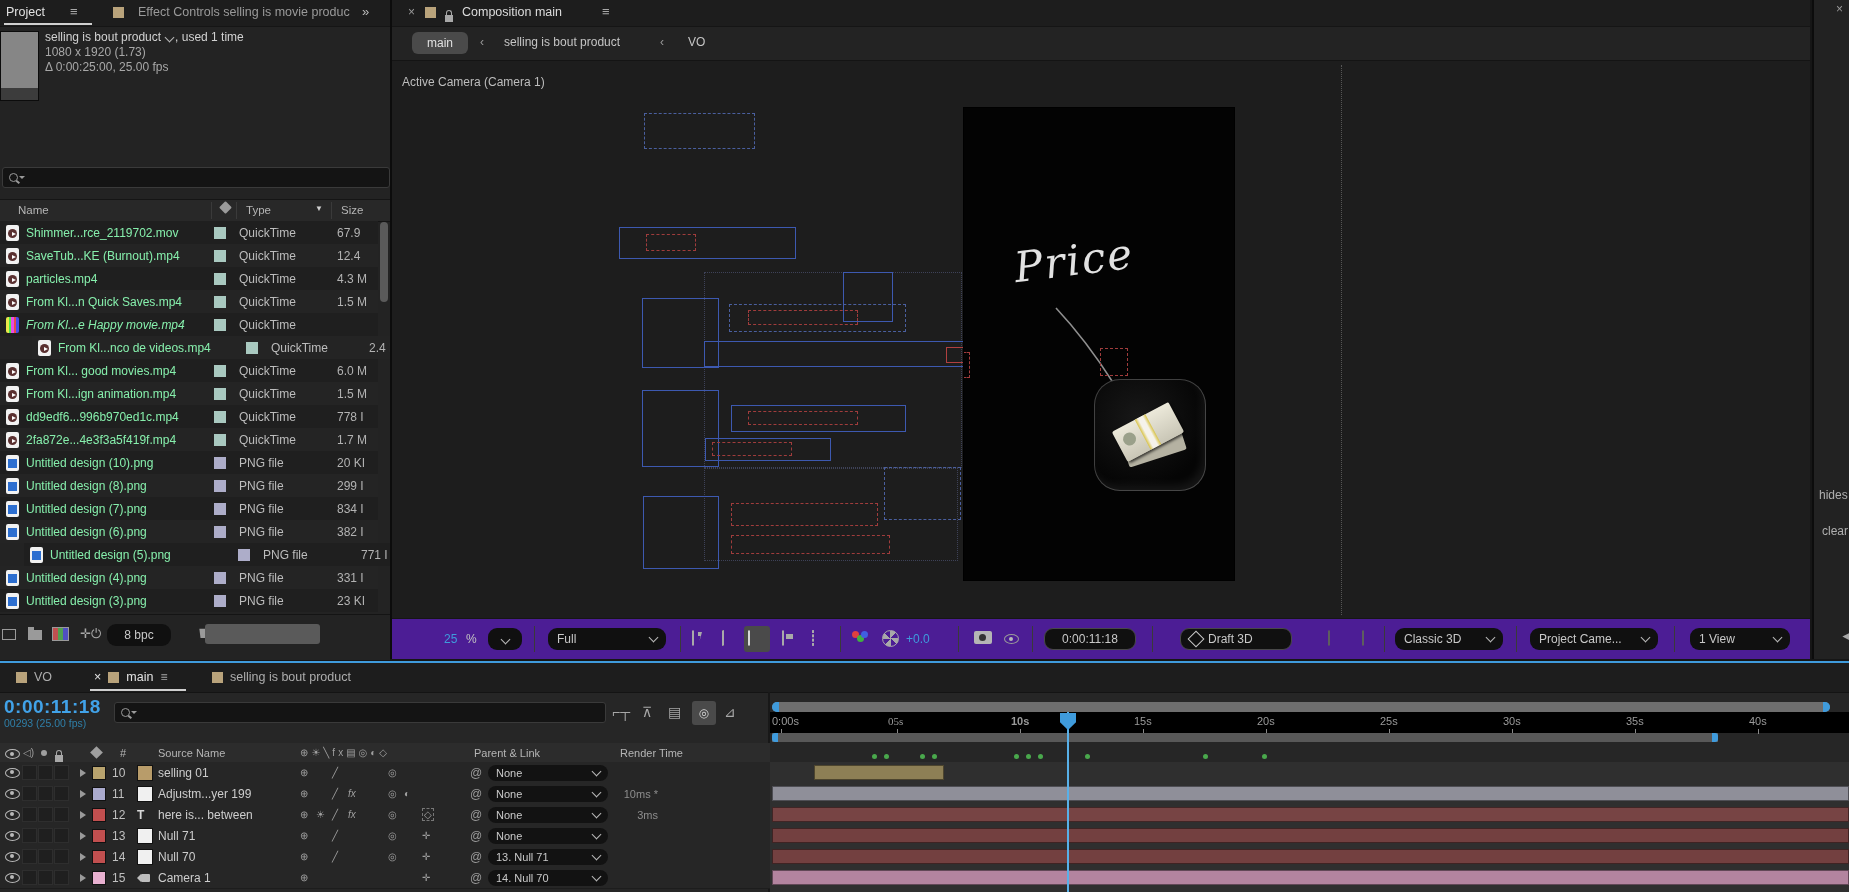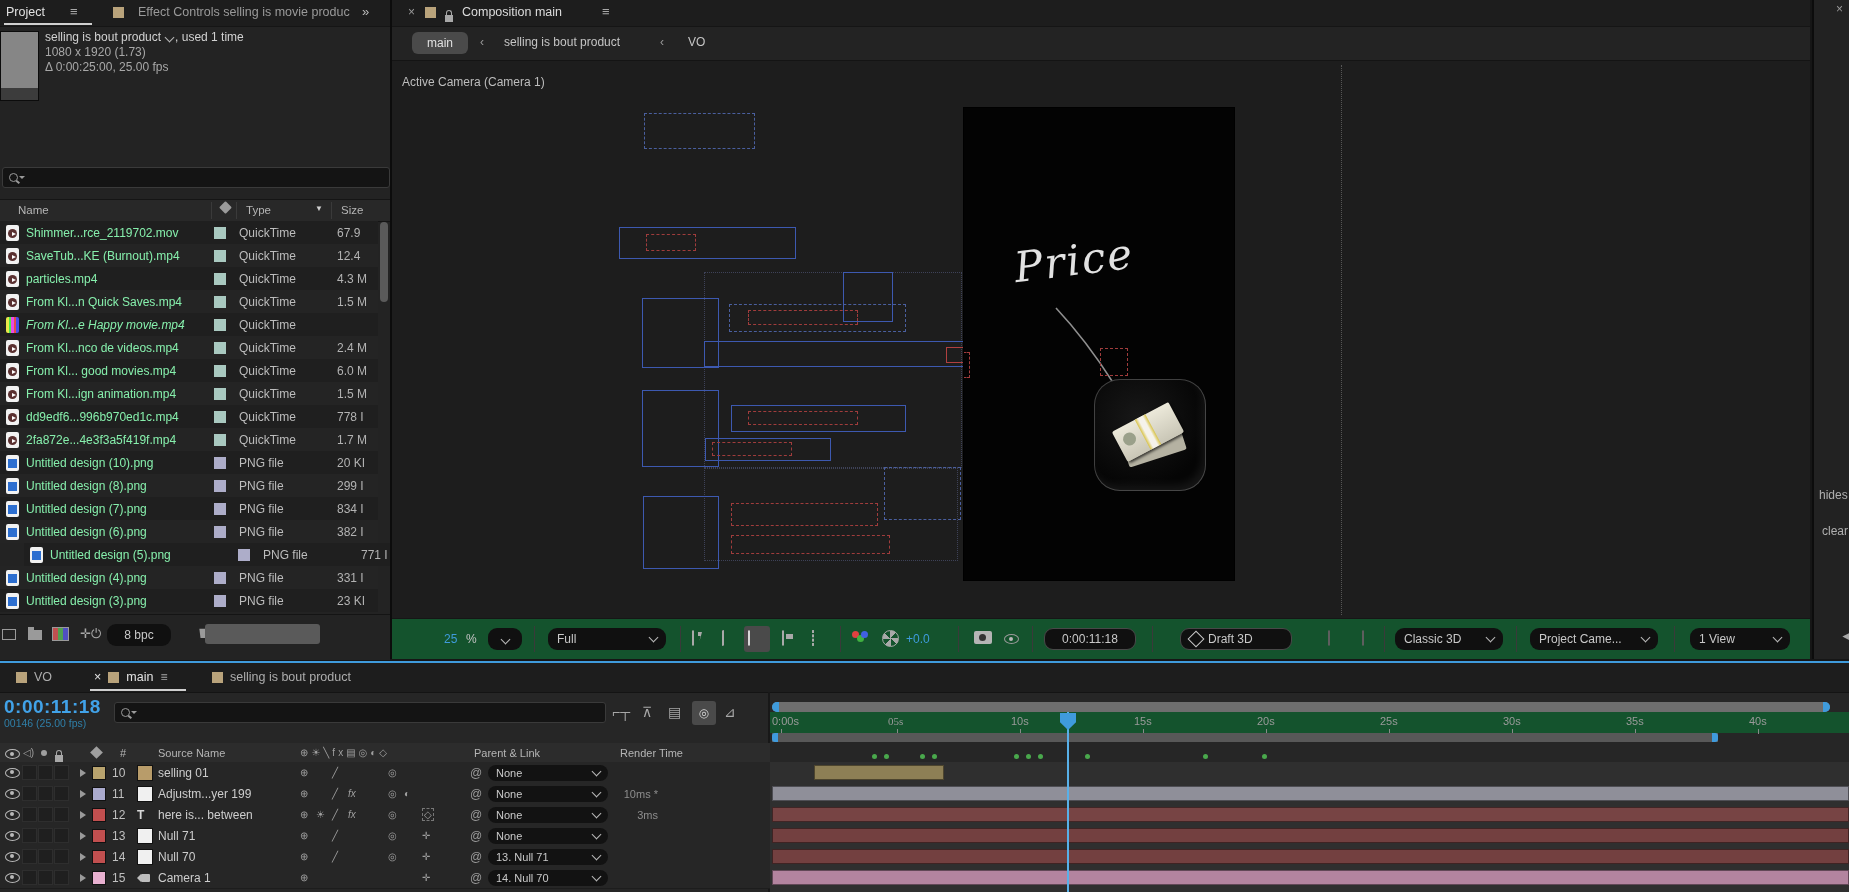--- a/index.html
+++ b/index.html
@@ -57,21 +57,21 @@
   #compframe{left:571px;top:46px;width:270px;height:472px;background:#030303;border:1px solid #000;overflow:hidden;}
   #price{left:50px;top:128px;font-family:"DejaVu Serif",serif;font-style:italic;font-size:42px;color:#e2e2e2;transform:rotate(-7deg);letter-spacing:2px;}
   #moneytile{left:130px;top:271px;width:112px;height:112px;border-radius:26px;
      background:radial-gradient(circle at 40% 35%,#181818,#050505 70%);
      box-shadow:inset 0 0 0 1px rgba(255,255,255,.22), inset -4px -6px 10px rgba(255,255,255,.07);}
   .bill{position:absolute;border-radius:2px;}
   .bill1{left:22px;top:36px;width:64px;height:34px;background:linear-gradient(#ece9da,#c9c6b6);transform:rotate(-28deg);box-shadow:1px 2px 3px rgba(0,0,0,.7);}
   .bill1::after{content:"";position:absolute;left:26px;top:0;width:12px;height:100%;background:linear-gradient(90deg,#d8c244,#f5f2ea 30% 70%,#d8c244);}
   .bill1::before{content:"";position:absolute;left:6px;top:8px;width:13px;height:13px;border-radius:50%;background:#9aa08a;}
   .bill2{left:30px;top:52px;width:60px;height:28px;background:#b5b2a2;transform:rotate(-18deg);}
-  .toolbar{left:0;top:618px;width:1418px;height:40px;background:#14532d;border-top:1px solid #161616;display:block;}
+  .toolbar{left:0;top:618px;width:1418px;height:40px;background:#4c1d95;border-top:1px solid #161616;display:block;}
   .tbtxt{color:#c3c3c3;font-size:12px;}
   .blue{color:#3f9bdc;}
   .tbbox{background:#101010;border-radius:9px;height:22px;display:flex;align-items:center;padding:0 9px;box-sizing:border-box;color:#c9c9c9;}
   .tbico{width:17px;height:15px;border:1.4px solid #a9a9a9;border-radius:2px;position:relative;}
   .guide{border-left:1px dotted #555;}
 
   
   #rpanel{left:1812px;top:0;width:37px;height:659px;background:#222;border-left:2px solid #0c0c0c;color:#b0b0b0;}
 
   
@@ -163,21 +163,21 @@
         <span class="ftype">QuickTime</span>
         <span class="fsize">1.5 M</span>
       </div>
     <div class="prow abs odd" style="top:313px;">
         <span class="ficon bars"></span>
         <span class="fname nowrap" style="font-style:italic;">From Kl...e Happy movie.mp4</span>
         <span class="fswatch sw-qt"></span>
         <span class="ftype">QuickTime</span>
         <span class="fsize"></span>
       </div>
-    <div class="prow abs even" style="top:336px;">
+    <div class="prow abs even" style="top:336px;margin-left:32px;">
         <span class="ficon video"></span>
         <span class="fname nowrap">From Kl...nco de videos.mp4</span>
         <span class="fswatch sw-qt"></span>
         <span class="ftype">QuickTime</span>
         <span class="fsize">2.4 M</span>
       </div>
     <div class="prow abs odd" style="top:359px;">
         <span class="ficon video"></span>
         <span class="fname nowrap">From Kl... good movies.mp4</span>
         <span class="fswatch sw-qt"></span>
@@ -405,45 +405,45 @@
           <span class="ico">≡</span>
         </span>
       <span class="underline" style="left:90px;top:26px;width:96px;"></span>
       <span class="tltab abs" style="left:212px;top:7px;">
           <span class="tansq"></span>
           <span>selling is bout product</span>
         </span>
     </div>
 
     <div id="tl-tc" class="abs" style="left:4px;top:33px;">0:00:11:18</div>
-    <div id="tl-fi" class="abs" style="left:4px;top:54px;">00146 (25.00 fps)</div>
+    <div id="tl-fi" class="abs" style="left:4px;top:54px;">00293 (25.00 fps)</div>
 
     <div class="searchbox abs" style="left:114px;top:39px;width:478px;">
         <span class="sglyph"></span>
       </div>
 
     <span class="abs ico" style="left:612px;top:42px;font-size:14px;">⌐┬</span>
     <span class="abs ico" style="left:642px;top:42px;font-size:14px;">⊼</span>
     <span class="abs ico" style="left:668px;top:42px;font-size:14px;">▤</span>
     <span class="abs" style="left:692px;top:38px;width:24px;height:24px;background:#4a4a4a;border-radius:3px;text-align:center;line-height:24px;color:#d8d8d8;">◎</span>
     <span class="abs ico" style="left:724px;top:42px;font-size:14px;">⊿</span>
 
     <div class="abs" style="left:768px;top:29px;width:2px;height:202px;background:#181818;"></div>
 
     <div class="abs" style="left:772px;top:39px;width:1058px;height:10px;background:#6e6e6e;border-radius:5px;">
       <i class="abs" style="left:0;top:0;width:7px;height:10px;border-radius:5px 0 0 5px;background:#3f9bdc;"></i>
       <i class="abs" style="right:0;top:0;width:7px;height:10px;border-radius:0 5px 5px 0;background:#3f9bdc;"></i>
     </div>
 
-    <div class="abs" style="left:770px;top:49px;width:1079px;height:21px;background:#14532d;text-align:center;">
+    <div class="abs" style="left:770px;top:49px;width:1079px;height:21px;background:#000000;text-align:center;">
       <span class="tick" style="left:2px;top:3px;">0:00s</span>
         <i class="tickmark" style="left:11px;"></i>
       <span class="tick" style="left:118px;top:3px;font-family:Liberation Serif, serif;">05s</span>
         <i class="tickmark" style="left:127px;"></i>
-      <span class="tick" style="left:241px;top:3px;">10s</span>
+      <span class="tick" style="left:241px;top:3px;font-weight:bold;">10s</span>
         <i class="tickmark" style="left:250px;"></i>
       <span class="tick" style="left:364px;top:3px;">15s</span>
         <i class="tickmark" style="left:373px;"></i>
       <span class="tick" style="left:487px;top:3px;">20s</span>
         <i class="tickmark" style="left:496px;"></i>
       <span class="tick" style="left:610px;top:3px;">25s</span>
         <i class="tickmark" style="left:619px;"></i>
       <span class="tick" style="left:733px;top:3px;">30s</span>
         <i class="tickmark" style="left:742px;"></i>
       <span class="tick" style="left:856px;top:3px;">35s</span>

